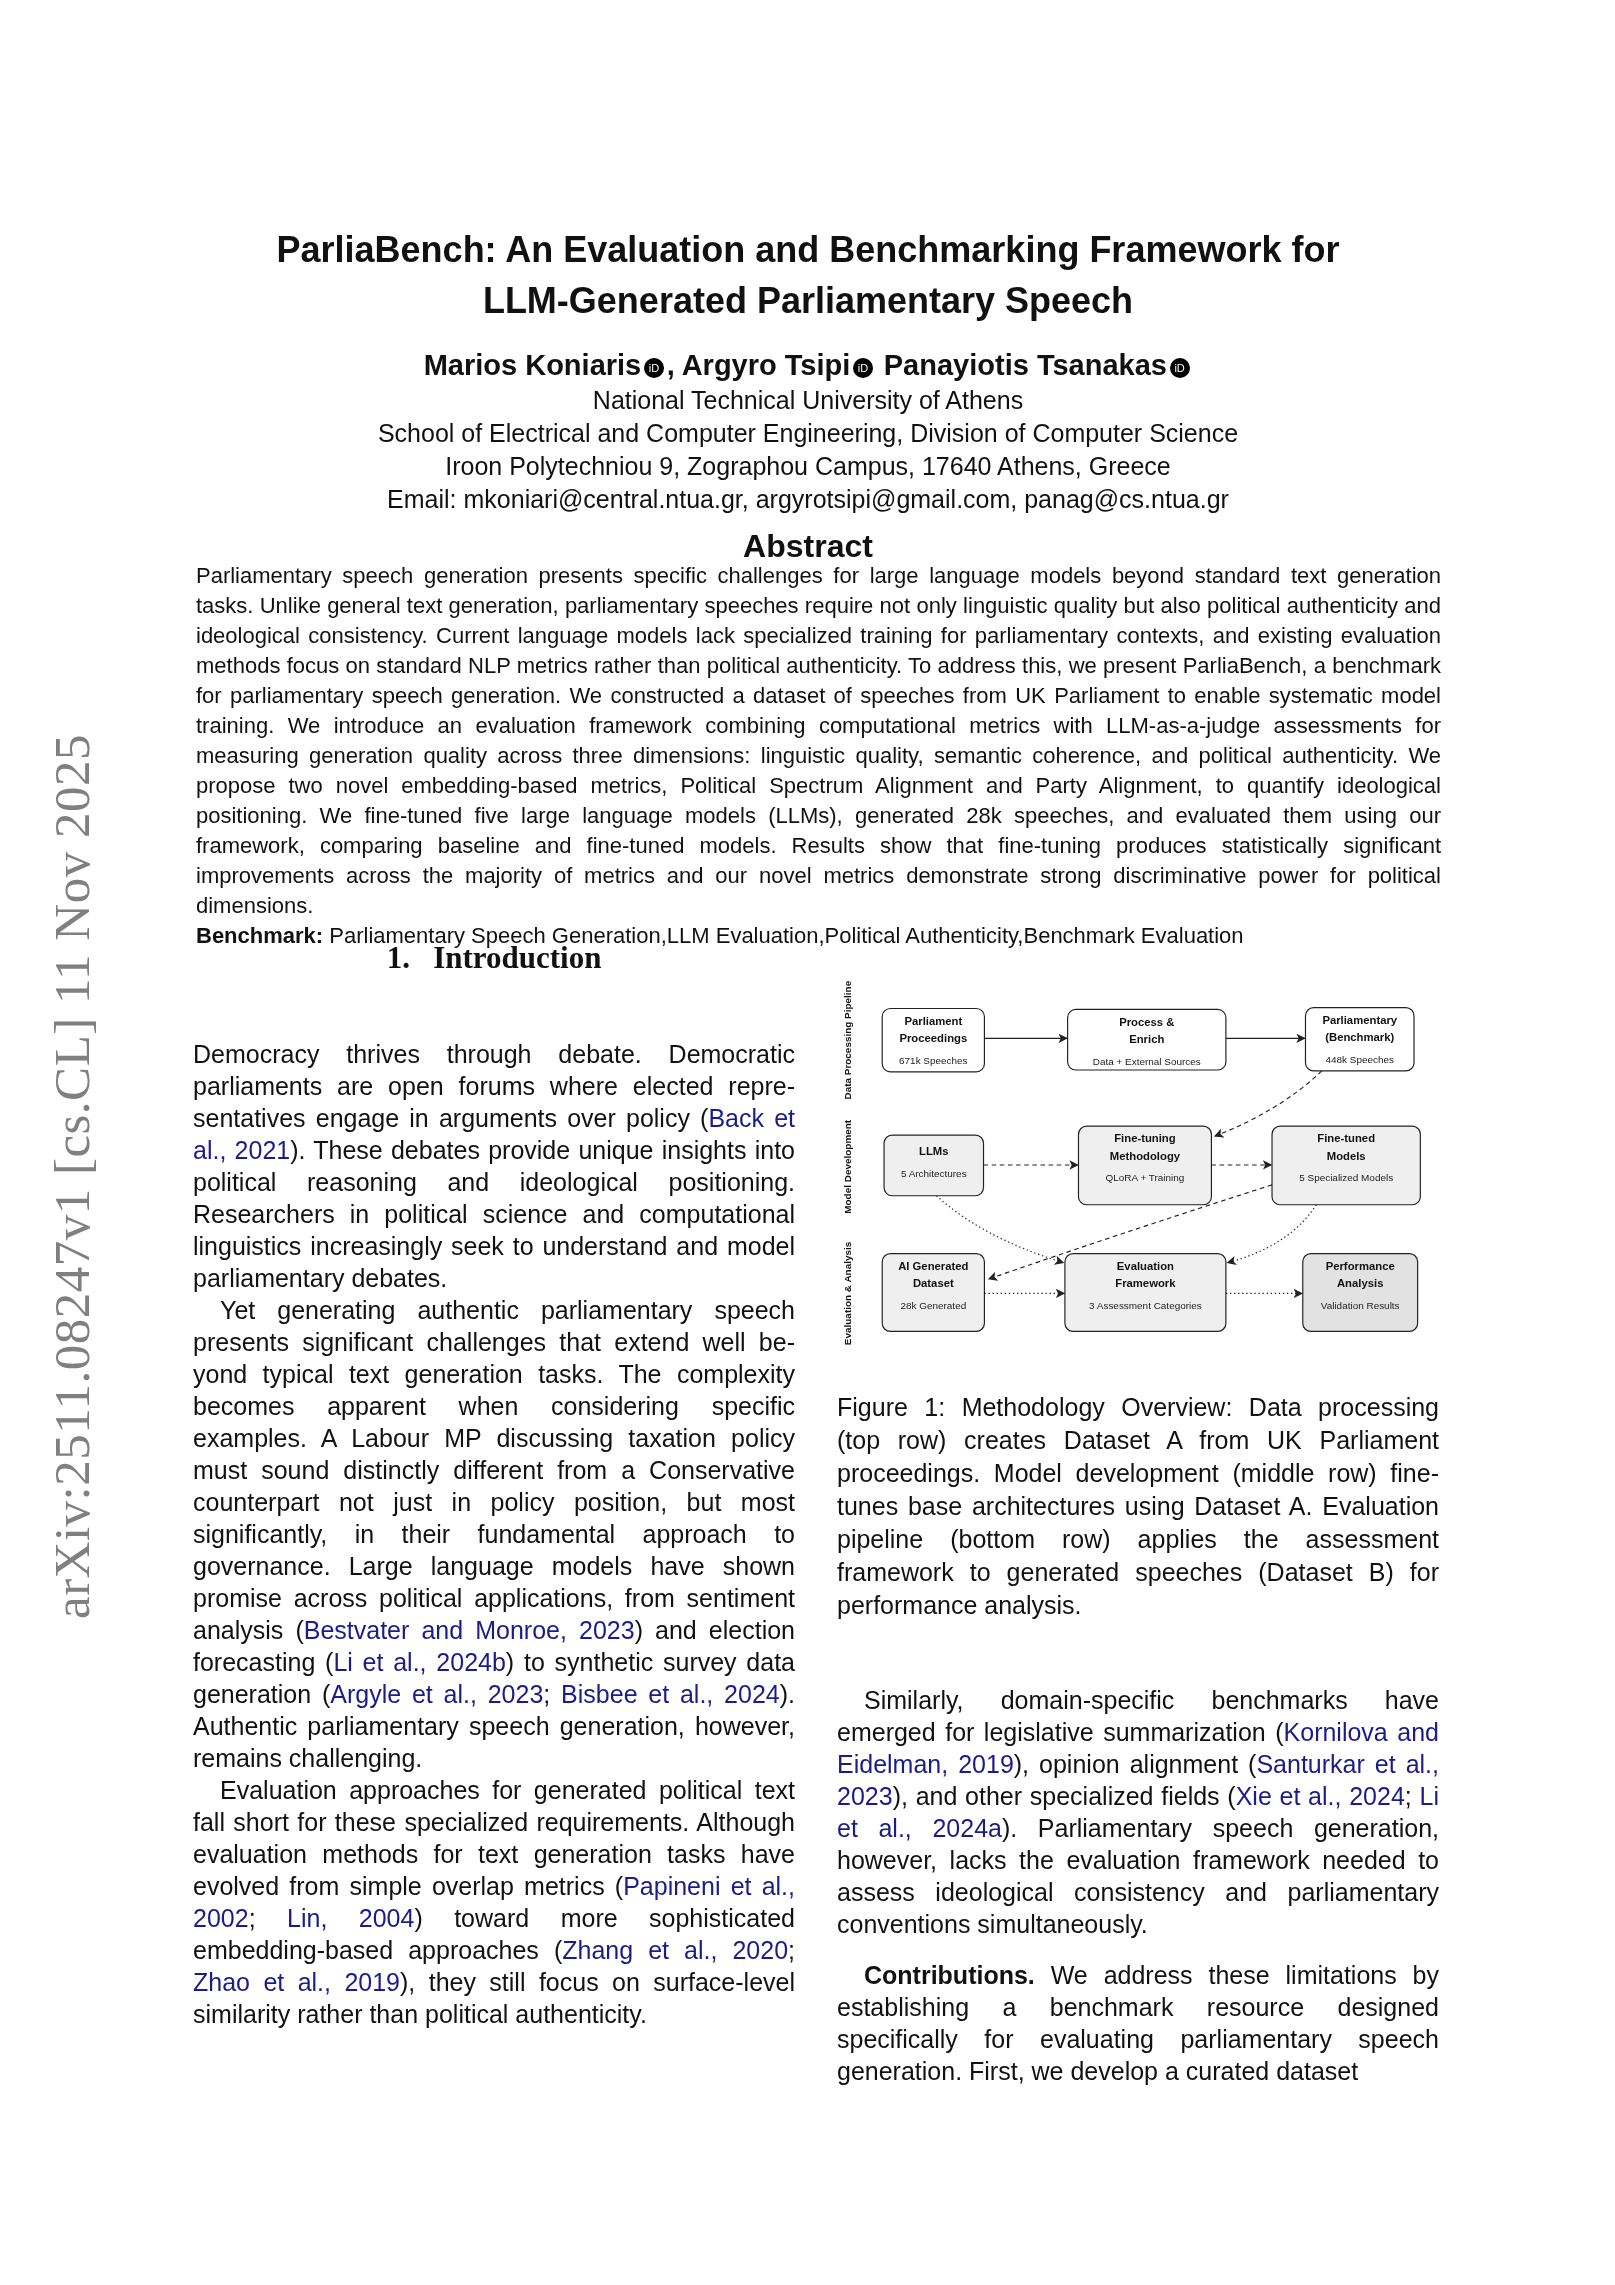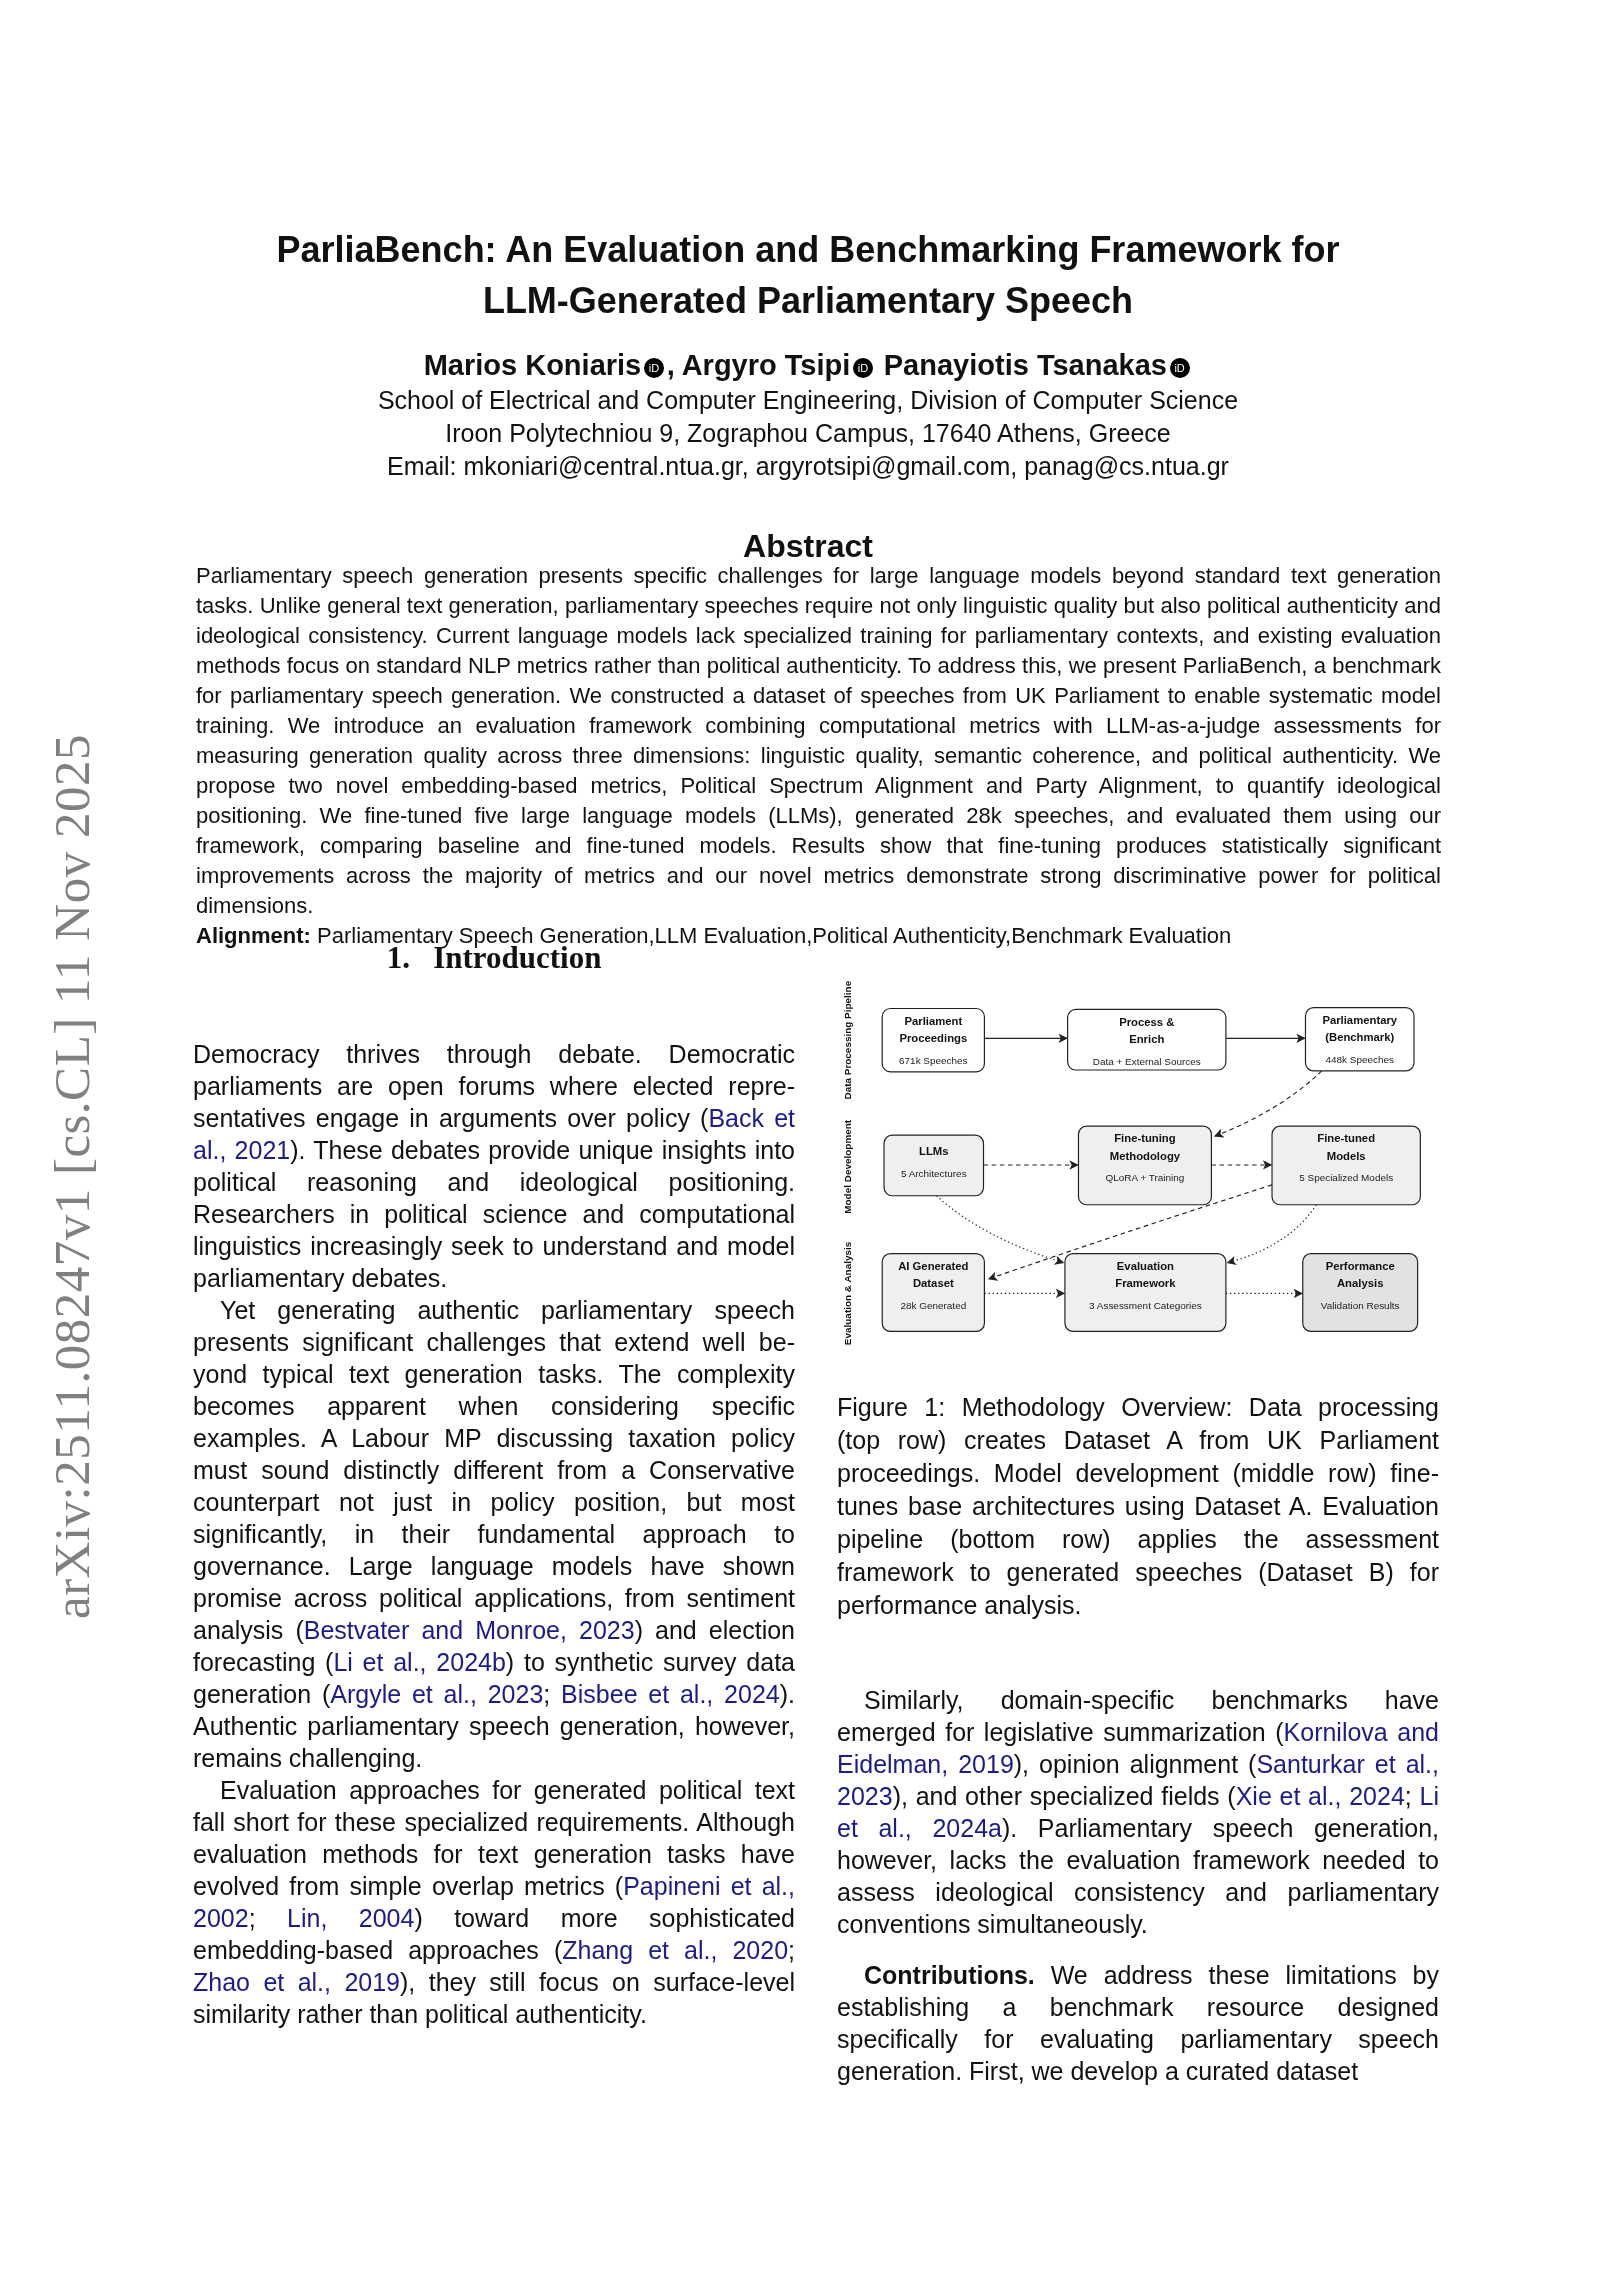--- a/index.html
+++ b/index.html
@@ -46,29 +46,30 @@
   <div>LLM-Generated Parliamentary Speech</div>
 </div>
 
 <div class="authors">
   <span>Marios Koniaris</span><span class="orcid">iD</span><span>, </span>
   <span>Argyro Tsipi</span><span class="orcid">iD</span><span> </span>
   <span>Panayiotis Tsanakas</span><span class="orcid">iD</span>
 </div>
 
 <div class="affil">
+  <div>National Technical University of Athens</div>
   <div>School of Electrical and Computer Engineering, Division of Computer Science</div>
   <div>Iroon Polytechniou 9, Zographou Campus, 17640 Athens, Greece</div>
   <div>Email: mkoniari@central.ntua.gr, argyrotsipi@gmail.com, panag@cs.ntua.gr</div>
 </div>
 
 <div class="abstract-h">Abstract</div>
 <div class="abstract">
   <span>Parliamentary speech generation presents specific challenges for large language models beyond standard text generation tasks. Unlike general text generation, parliamentary speeches require not only linguistic quality but also political authenticity and ideological consistency. Current language models lack specialized training for parliamentary contexts, and existing evaluation methods focus on standard NLP metrics rather than political authenticity.  To address this, we present ParliaBench, a benchmark for parliamentary speech generation. We constructed a dataset of speeches from UK Parliament to enable systematic model training.  We introduce an evaluation framework combining computational metrics with LLM-as-a-judge assessments for measuring generation quality across three dimensions: linguistic quality, semantic coherence, and political authenticity. We propose two novel embedding-based metrics, Political Spectrum Alignment and Party Alignment, to quantify ideological positioning. We fine-tuned five large language models (LLMs), generated 28k speeches, and evaluated them using our framework, comparing baseline and fine-tuned models. Results show that fine-tuning produces statistically significant improvements across the majority of metrics and our novel metrics demonstrate strong discriminative power for political dimensions.</span><br>
-  <span class="kw-label">Alignment:</span>
+  <span class="kw-label">Benchmark:</span>
   <span>Parliamentary Speech Generation,LLM Evaluation,Political Authenticity,Benchmark Evaluation</span>
 </div>
 
 <div class="sec-h">
   <span>1.</span>&nbsp;&nbsp;&nbsp;<span>Introduction</span>
 </div>
 
 <div class="col col-left" style="top:1038px;">
   <p class="p"><span>Democracy thrives through debate.  Democratic parliaments are open forums where elected repre­sentatives engage in arguments over policy (</span><a class="cite">Back et al., 2021</a><span>).  These debates provide unique in­sights into political reasoning and ideological posi­tioning. Researchers in political science and com­putational linguistics increasingly seek to under­stand and model parliamentary debates.</span></p>
   <p class="p indent"><span>Yet generating authentic parliamentary speech presents significant challenges that extend well be­yond typical text generation tasks.  The complex­ity becomes apparent when considering specific examples.  A Labour MP discussing taxation pol­icy must sound distinctly different from a Conser­vative counterpart not just in policy position, but most significantly, in their fundamental approach to governance. Large language models have shown promise across political applications, from senti­ment analysis (</span><a class="cite">Bestvater and Monroe, 2023</a><span>) and election forecasting (</span><a class="cite">Li et al., 2024b</a><span>) to synthetic survey data generation (</span><a class="cite">Argyle et al., 2023</a><span>; </span><a class="cite">Bis­bee et al., 2024</a><span>).  Authentic parliamentary speech generation, however, remains challenging.</span></p>

